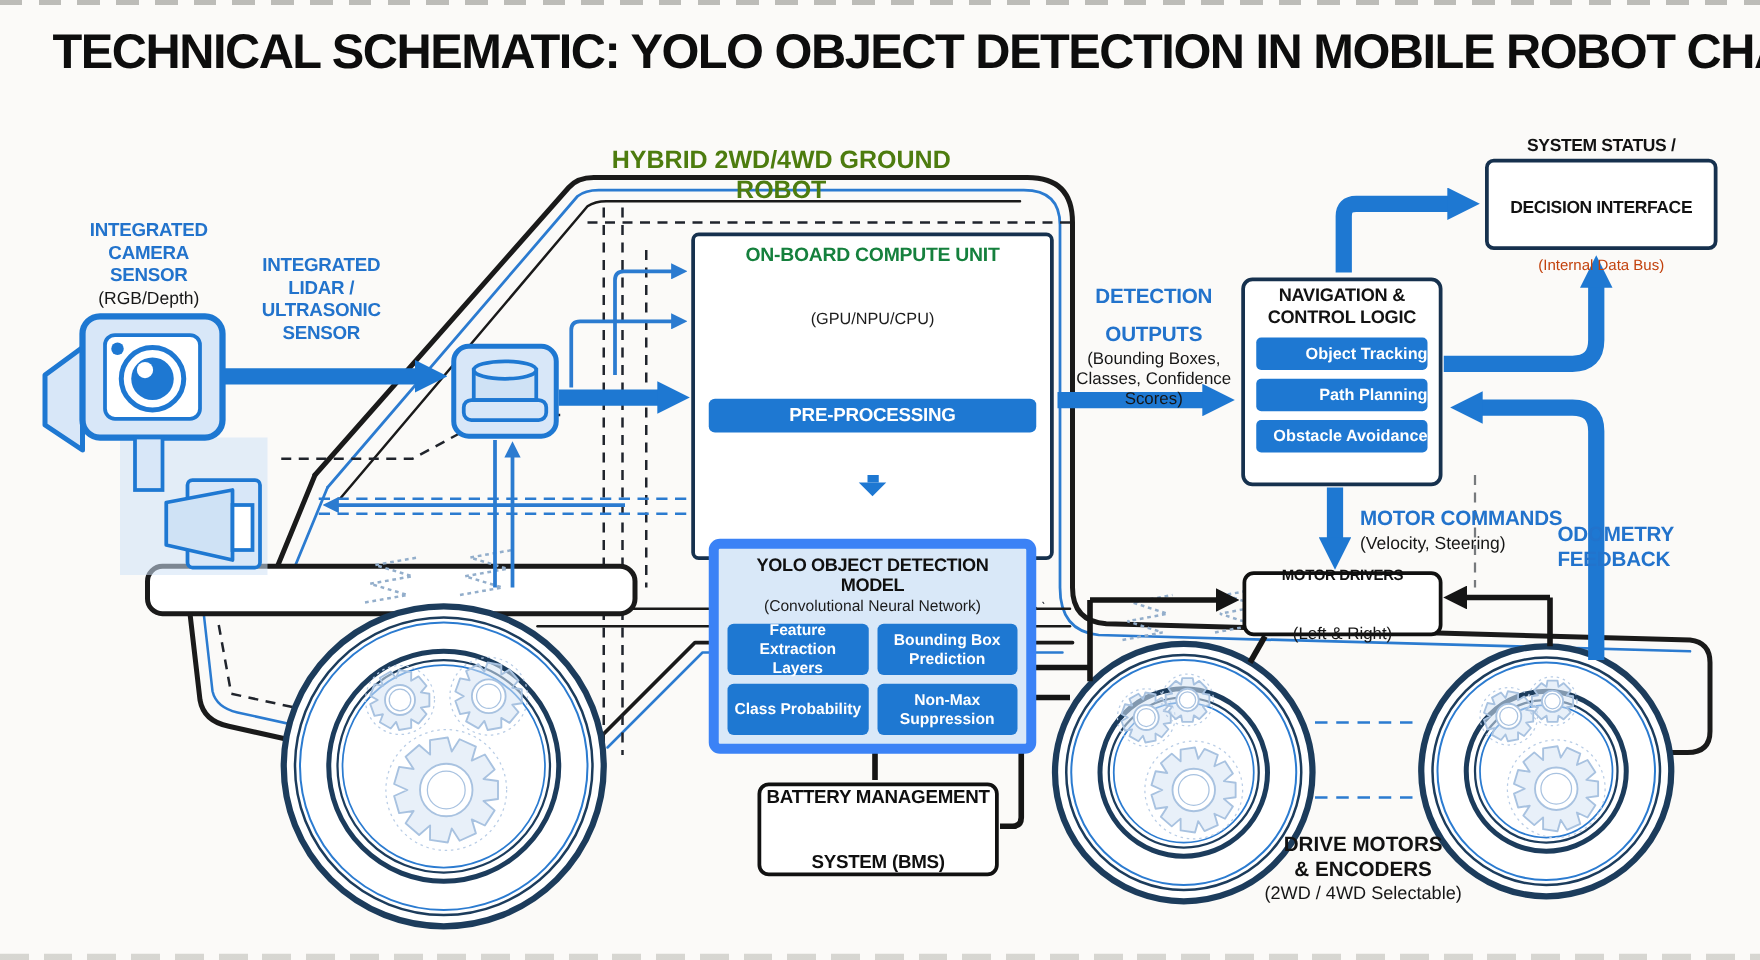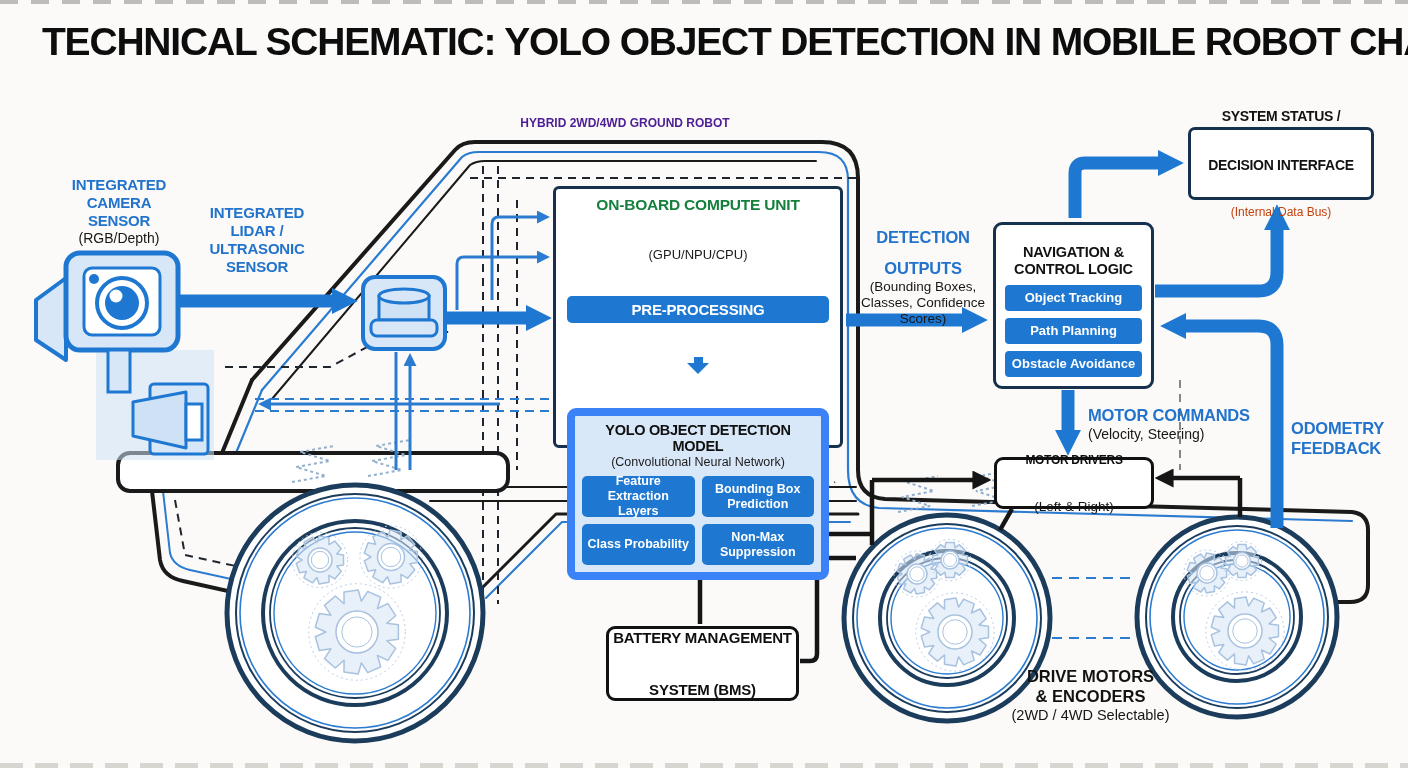--- a/index.html
+++ b/index.html
@@ -23,37 +23,37 @@
   }
   .blue-bold{color:var(--label-blue);font-weight:800;letter-spacing:-0.2px;}
   .black-sub{color:#161616;font-weight:400;}
   .box{position:absolute;z-index:2;background:#fff;box-sizing:border-box;gap:32px;}
   .navy-border{border:3px solid var(--navy);border-radius:7px;}
   .black-border{border:3.5px solid #111;border-radius:9px;}
   .compute{left:553px;top:186px;width:290px;height:262px;border-radius:6px;
     display:flex;flex-direction:column;align-items:stretch;padding:7px 11px 9px;}
   .compute .t1{font-size:15.5px;font-weight:800;text-align:center;color:#15803d;letter-spacing:-0.2px;}
   .compute .t2{font-size:13px;text-align:center;color:#1c1c1c;margin-top:1px;}
-  .prebar{margin-top:2px;height:28px;background:var(--accent);border-radius:5px;
+  .prebar{margin-top:25px;height:28px;background:var(--accent);border-radius:5px;
     color:#fff;font-weight:800;font-size:15px;text-align:center;line-height:27px;letter-spacing:-0.2px;}
   .dn-arrow{align-self:center;margin-top:2px;display:flex;flex-direction:column;align-items:center;}
   .dn-arrow .stem{width:9px;height:6px;background:var(--accent);}
   .dn-arrow .tri{width:0;height:0;border-left:11px solid transparent;border-right:11px solid transparent;border-top:11px solid var(--accent);}
   .yolo{margin-top:2px;background:var(--lite);border:8px solid #3b82f6;border-radius:9px;
     padding:6px 7px 7px;flex:1;}
   .yolo .t1{font-size:14.5px;font-weight:800;text-align:center;color:#101010;letter-spacing:-0.3px;}
   .yolo .t2{font-size:12.5px;text-align:center;color:#1c1c1c;}
   .yolo-grid{display:grid;grid-template-columns:1fr 1fr;gap:7px;margin-top:7px;}
   .yolo-cell{background:var(--accent);border-radius:5px;color:#fff;font-weight:700;
     font-size:12.5px;line-height:1.18;text-align:center;display:flex;align-items:center;justify-content:center;
     height:41px;padding:2px 4px;box-sizing:border-box;}
-  .nav{left:993px;top:222px;width:161px;height:167px;padding:19px 9px;}
+  .nav{left:993px;top:222px;width:161px;height:167px;padding:4px 9px;}
   .nav .t{font-size:14.5px;font-weight:800;line-height:1.18;text-align:center;color:#121212;letter-spacing:-0.2px;}
   .nav-btn{margin-top:7px;height:26px;background:var(--accent);border-radius:4px;color:#fff;
-    font-weight:700;font-size:13px;text-align:center;line-height:26px;}
+    font-weight:700;font-size:13px;text-align:right;line-height:26px;}
   .status{left:1188px;top:127px;width:186px;height:73px;display:flex;flex-direction:column;
     justify-content:center;text-align:center;}
   .status .t{font-size:14px;font-weight:800;line-height:1.2;color:#121212;letter-spacing:-0.3px;}
   .status .s{font-size:12px;color:#c2410c;}
   .mdrv{left:994px;top:457px;width:160px;height:52px;display:flex;flex-direction:column;justify-content:center;text-align:center;}
   .mdrv .t{font-size:12px;font-weight:800;color:#0f0f0f;letter-spacing:-0.3px;}
   .mdrv .s{font-size:13.5px;color:#161616;}
   .bms{left:606px;top:626px;width:193px;height:75px;display:flex;flex-direction:column;justify-content:center;text-align:center;}
   .bms .t{font-size:15px;font-weight:800;line-height:1.3;color:#0f0f0f;letter-spacing:-0.2px;}
 </style>
@@ -249,21 +249,21 @@
       <path d="M 846,320 L 964,320" marker-end="url(#mBlue)"></path>
       <path d="M 1075,218 L 1075,173 Q 1075,163 1085,163 L 1160,163" marker-end="url(#mBlue)"></path>
       <path d="M 1155,291 L 1258,291 Q 1277,291 1277,272 L 1277,228" marker-end="url(#mBlue)"></path>
       <path d="M 1277,528 L 1277,345 Q 1277,326 1258,326 L 1184,326" marker-end="url(#mBlue)"></path>
       <path d="M 1068,390 L 1068,432" marker-end="url(#mBlue)"></path>
     </g>
   </svg>
 
   <div class="page-title">TECHNICAL SCHEMATIC: YOLO OBJECT DETECTION IN MOBILE ROBOT CHASSIS</div>
 
-  <div class="lbl" style="left:455px;top:116px;width:340px;font-size:12px;font-weight:800;color:#4c1d95;">HYBRID 2WD/4WD GROUND ROBOT</div>
+  <div class="lbl" style="left:455px;top:116px;width:340px;font-size:20px;font-weight:800;color:#4d7c0f;">HYBRID 2WD/4WD GROUND ROBOT</div>
 
   <div class="lbl" style="left:38px;top:176px;width:162px;">
     <div class="blue-bold" style="font-size:15px;"><span>INTEGRATED</span></div>
     <div class="blue-bold" style="font-size:15px;"><span>CAMERA</span></div>
     <div class="blue-bold" style="font-size:15px;"><span>SENSOR</span></div>
     <div class="black-sub" style="font-size:14px;">(RGB/Depth)</div>
   </div>
 
   <div class="lbl" style="left:172px;top:204px;width:170px;">
     <div class="blue-bold" style="font-size:15px;"><span>INTEGRATED</span></div>
@@ -312,21 +312,21 @@
     <div class="t">SYSTEM STATUS /</div>
     <div class="t">DECISION INTERFACE</div>
     <div class="s">(Internal Data Bus)</div>
   </div>
 
   <div class="lbl" style="left:1088px;top:406px;width:180px;text-align:left;">
     <div class="blue-bold" style="font-size:16.5px;">MOTOR COMMANDS</div>
     <div class="black-sub" style="font-size:14px;">(Velocity, Steering)</div>
   </div>
 
-  <div class="lbl" style="left:1291px;top:419px;width:110px;text-align:left;">
+  <div class="lbl" style="left:1246px;top:419px;width:110px;text-align:left;">
     <div class="blue-bold" style="font-size:16.5px;">ODOMETRY</div>
     <div class="blue-bold" style="font-size:16.5px;">FEEDBACK</div>
   </div>
 
   <div class="box black-border mdrv">
     <div class="t">MOTOR DRIVERS</div>
     <div class="s">(Left &amp; Right)</div>
   </div>
 
   <div class="box black-border bms">

